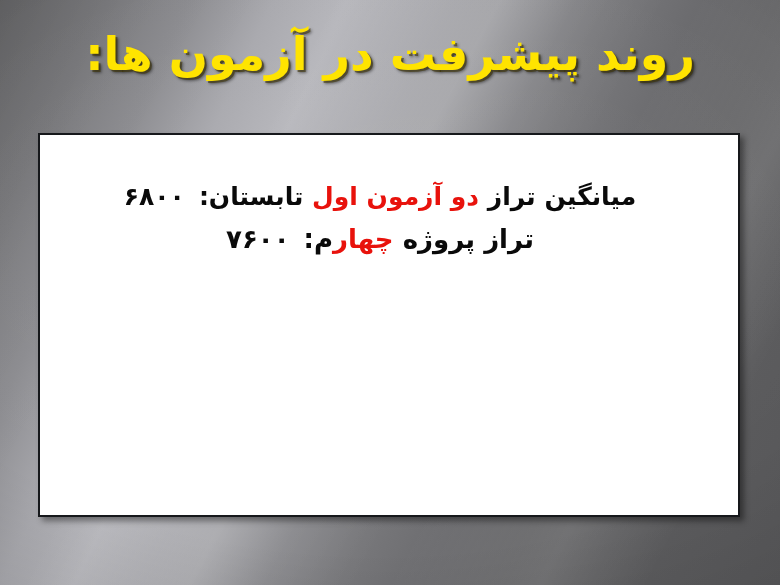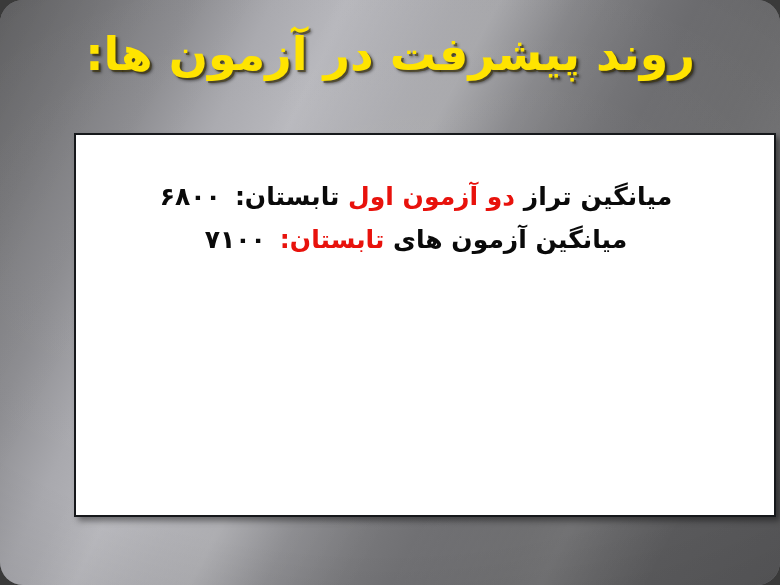--- a/index.html
+++ b/index.html
@@ -7,21 +7,20 @@
     padding: 0;
     background: #3a3a3a;
   }
   #slide {
     position: relative;
     width: 780px;
     height: 585px;
     overflow: hidden;
     font-family: "DejaVu Sans", "Liberation Sans", sans-serif;
     background: #6e6e70;
-    border-radius: 23px;
   }
   
   .bg-base {
     position: absolute;
     inset: 0;
     background:
       linear-gradient(115deg,
         #6a6a6c 0%,
         #7b7b7e 10%,
         #8d8d91 18%,
@@ -100,21 +99,20 @@
   .panel {
     position: absolute;
     left: 38px;
     top: 133px;
     width: 702px;
     height: 384px;
     background: #ffffff;
     border: 2px solid #16181b;
     box-sizing: border-box;
     box-shadow: 4px 4px 6px rgba(0,0,0,0.42);
-    margin-left: 36px;
   }
   .lines {
     position: absolute;
     top: 40px;
     left: 0;
     right: 18px;
     direction: rtl;
     text-align: center;
   }
   .line {
@@ -147,24 +145,24 @@
 
   <div class="title">روند پیشرفت در آزمون ها:</div>
 
   <div class="panel">
     <div class="lines">
 
       <div class="line">
         <span>میانگین تراز </span><span class="hl">دو آزمون اول</span><span> تابستان:</span><span class="gap"></span><span class="num">۶۸۰۰</span>
       </div>
 
-      <div class="line">
-        <span>میانگین آزمون های </span><span class="hl">تابستان:</span><span></span><span class="gap"></span><span class="num">۷۱۰۰</span>
-      </div>
 
 
 
 
+      <div class="line group-b">
+        <span>تراز پروژه </span><span class="hl">چهار</span><span>م:</span><span class="gap"></span><span class="num">۷۶۰۰</span>
+      </div>
 
     </div>
   </div>
 
 </div>
 
 </body></html>

